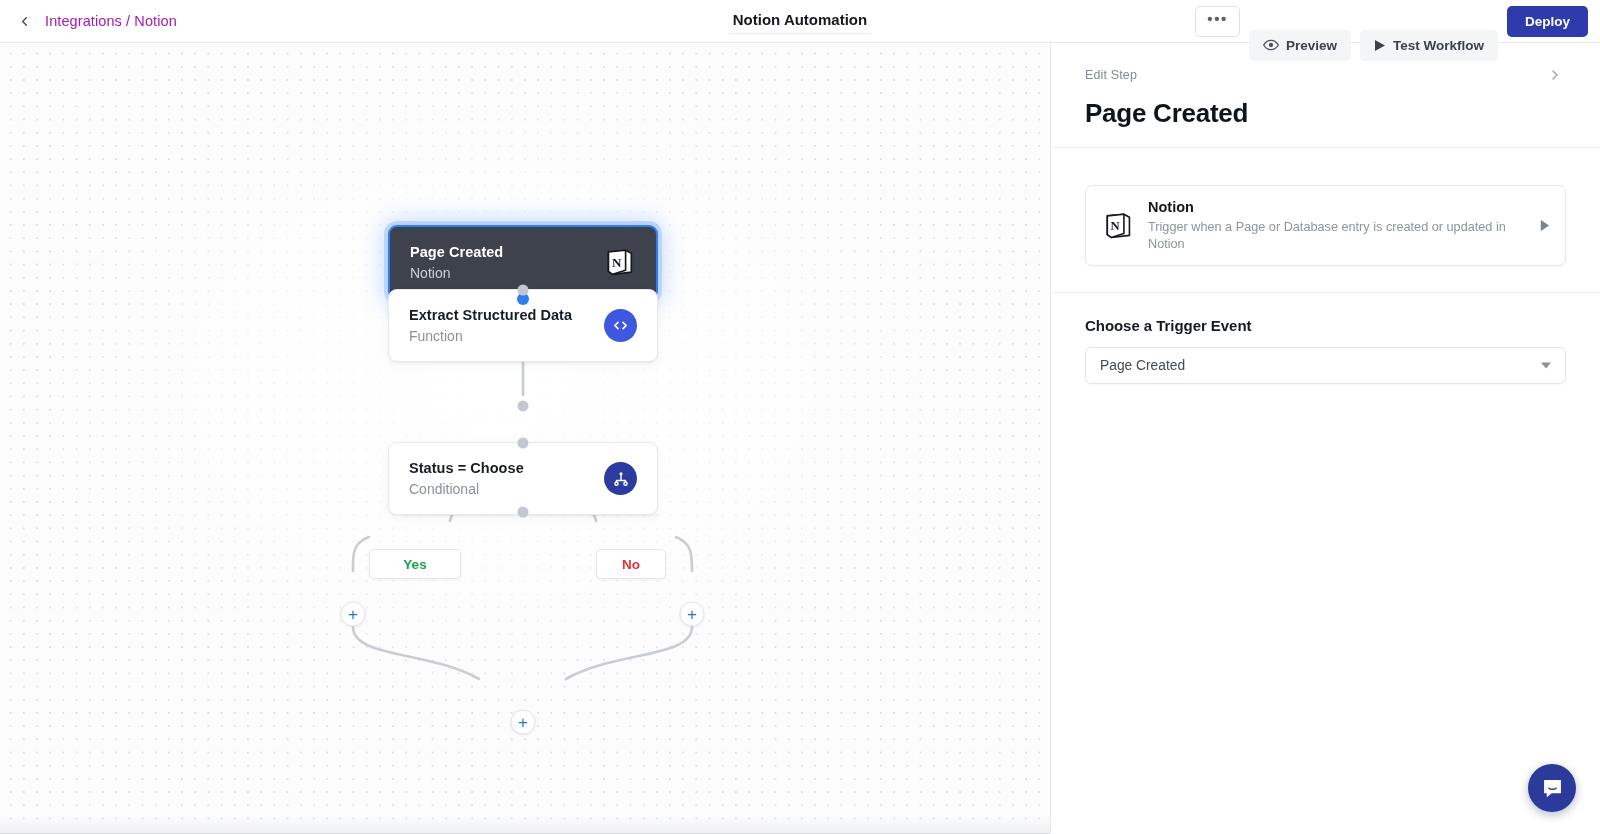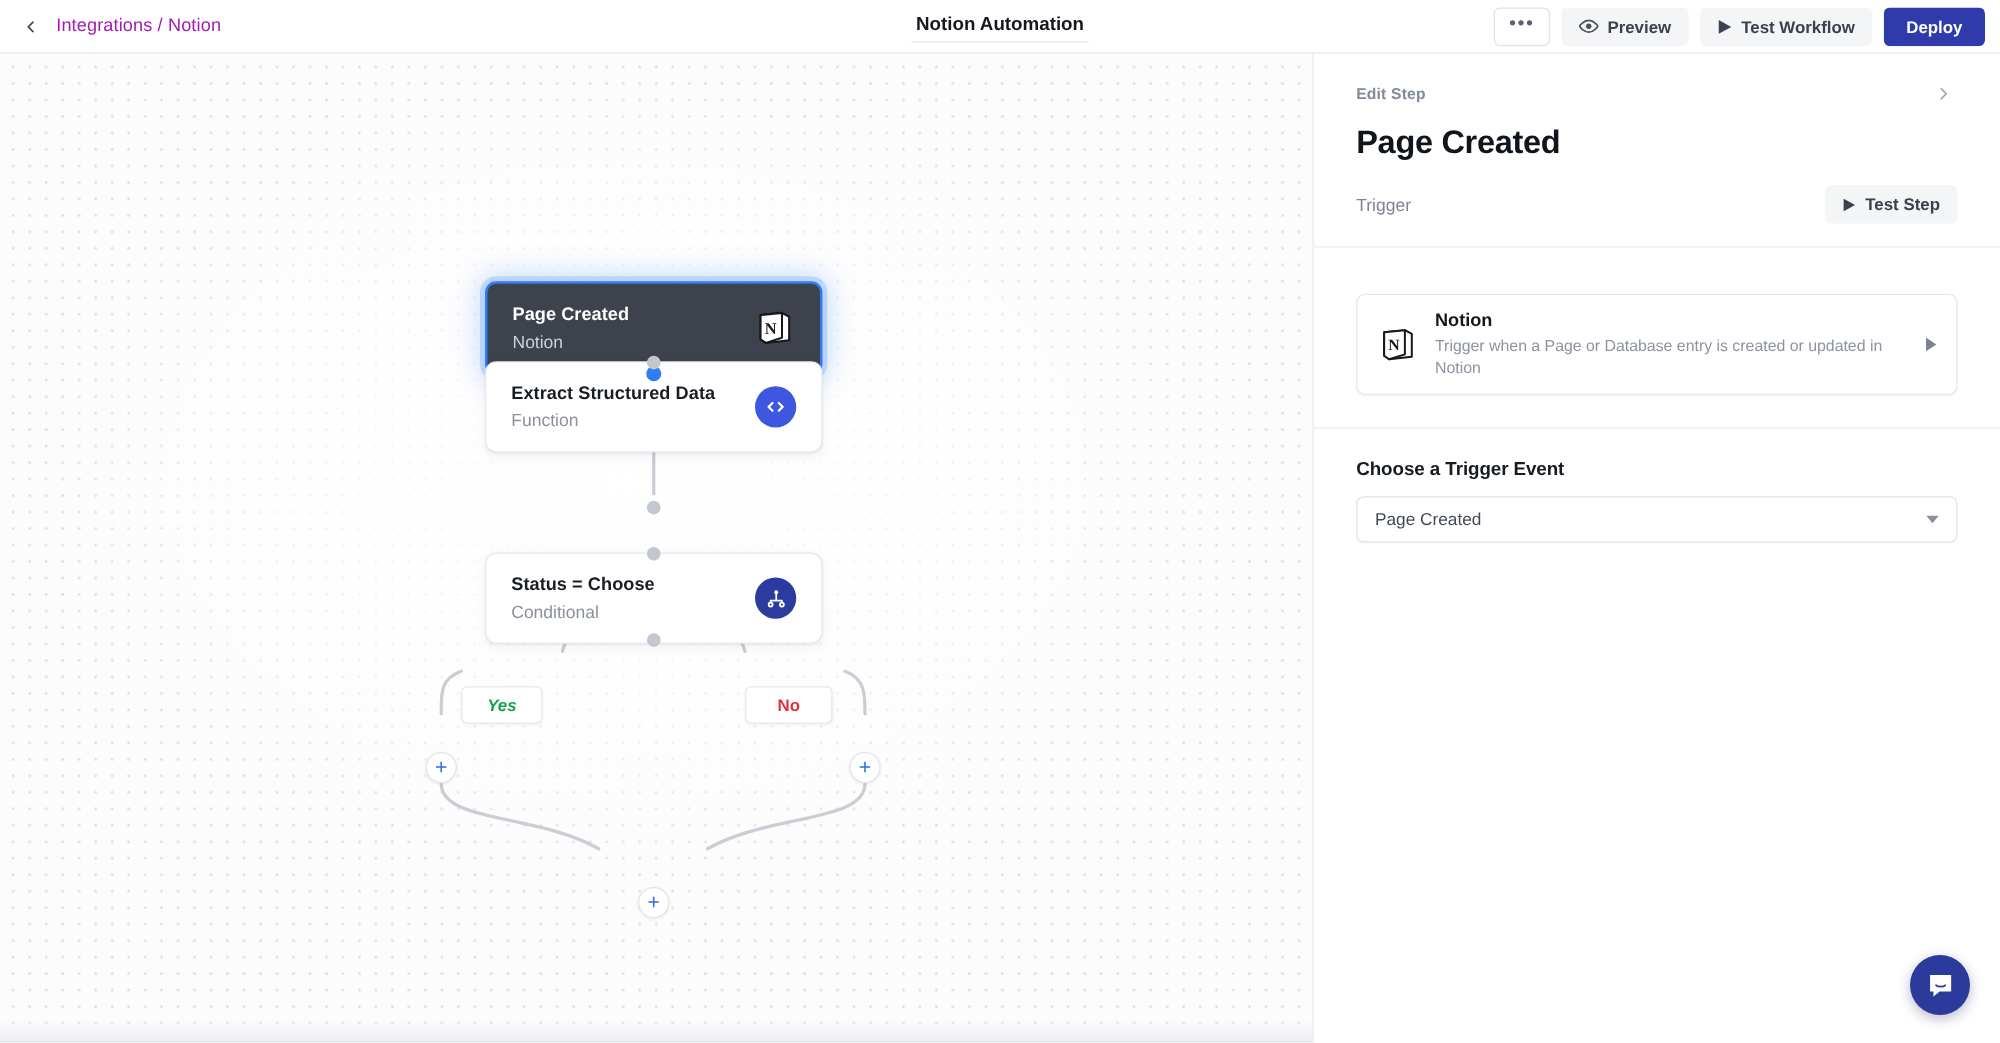--- a/index.html
+++ b/index.html
@@ -80,20 +80,21 @@
     font-size: 13.5px;
     font-weight: 600;
     cursor: pointer;
     white-space: nowrap;
     border: 1px solid transparent;
     user-select: none;
   }
   .btn-ghost {
     background: #f4f5f7;
     color: #3c424d;
+    margin-top: 48px;
   }
 
   .btn-dots {
     background: #ffffff;
     border: 1px solid #dfe1e6;
     color: #5a6070;
     padding: 0 11px;
     letter-spacing: 1.6px;
     font-size: 15px;
     line-height: 0;
@@ -245,21 +246,21 @@
     border-left: 1px solid #e6e8ec;
     overflow: hidden;
   }
 
   .panel-head { padding: 22px 34px 18px 34px; }
   .panel-head-row {
     display: flex; align-items: center; justify-content: space-between;
   }
   .panel-eyebrow {
     font-size: 12.5px;
-    font-weight: 700;
+    font-weight: 400;
     color: #838a98;
     letter-spacing: .15px;
   }
   .panel-collapse {
     color: #9aa0ad;
     cursor: pointer;
     display: flex; align-items: center;
     padding: 2px 3px;
   }
 
@@ -451,21 +452,21 @@
           <circle cx="12" cy="5" r="2.1" fill="#ffffff" stroke="none"></circle>
           <circle cx="6" cy="18.2" r="2.1" fill="none"></circle>
           <circle cx="18" cy="18.2" r="2.1" fill="none"></circle>
           <path d="M12 7.1 v3.4 M6 16.1 v-2.2 h12 v2.2 M12 10.5 v3.4"></path>
         </svg>
       </div>
     </div>
     <div class="port" style="left:523px; top:400px;"></div>
     <div class="port" style="left:523px; top:469px;"></div>
 
-    <div class="chip chip-yes" style="left:369px; top:506px; width:65px;font-style:italic;">Yes</div>
+    <div class="chip chip-yes" style="left:369px; top:506px; width:92px;">Yes</div>
     <div class="chip chip-no" style="left:596px; top:506px; width:70px;">No</div>
 
     <div class="plus" style="left:353px; top:571px;">+</div>
     <div class="plus" style="left:692px; top:571px;">+</div>
     <div class="plus" style="left:523px; top:679px;">+</div>
   </div>
 
   <div class="canvas-bottom-strip"></div>
 </div>
 
@@ -478,31 +479,20 @@
         <span class="ico">
           <svg width="16" height="16" viewBox="0 0 24 24" fill="none" stroke="currentColor" stroke-width="2" stroke-linecap="round" stroke-linejoin="round">
               <polyline points="9 6 15 12 9 18"></polyline>
             </svg>
         </span>
       </div>
     </div>
 
     <div class="panel-title">Page Created</div>
 
-    <div class="panel-meta-row">
-      <div class="panel-kind">Trigger</div>
-      <div class="btn btn-ghost">
-        <span class="ico">
-          <svg width="11" height="12" viewBox="0 0 12 13" fill="#3c424d">
-              <polygon points="1,1 11,6.5 1,12"></polygon>
-            </svg>
-        </span>
-        <span>Test Step</span>
-      </div>
-    </div>
   </div>
 
   <div class="divider"></div>
 
   <div class="panel-sec">
 
     <div class="trigger-card">
       <div class="node-badge badge-plain">
         <svg width="30" height="30" viewBox="0 0 32 32">
           <path d="M4.6,5.2 L22.3,3.4 L28.2,6.6 L28.2,26.0 L8.9,28.2 L4.6,25.2 Z" fill="#ffffff" stroke="#15181d" stroke-width="1.7" stroke-linejoin="round"></path>

